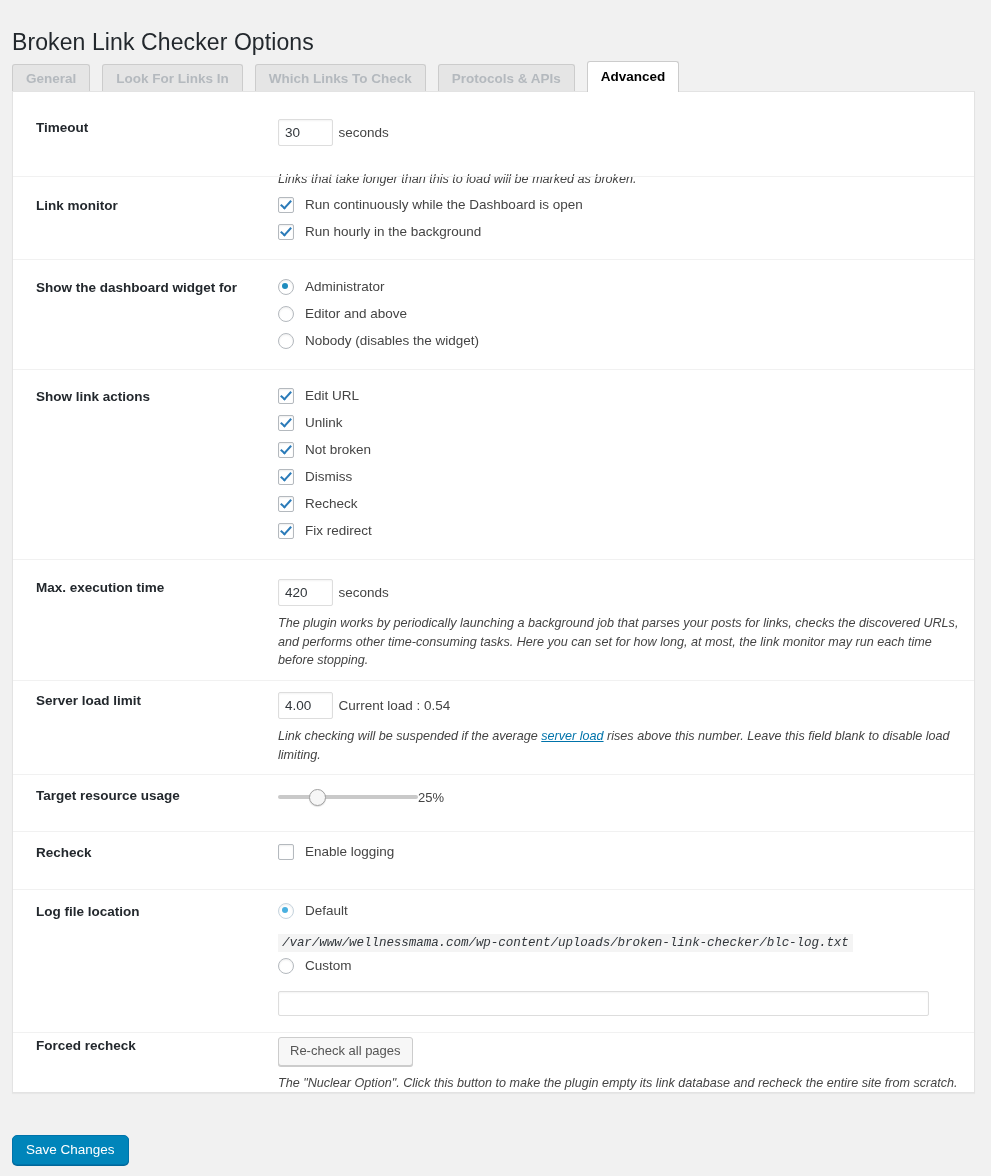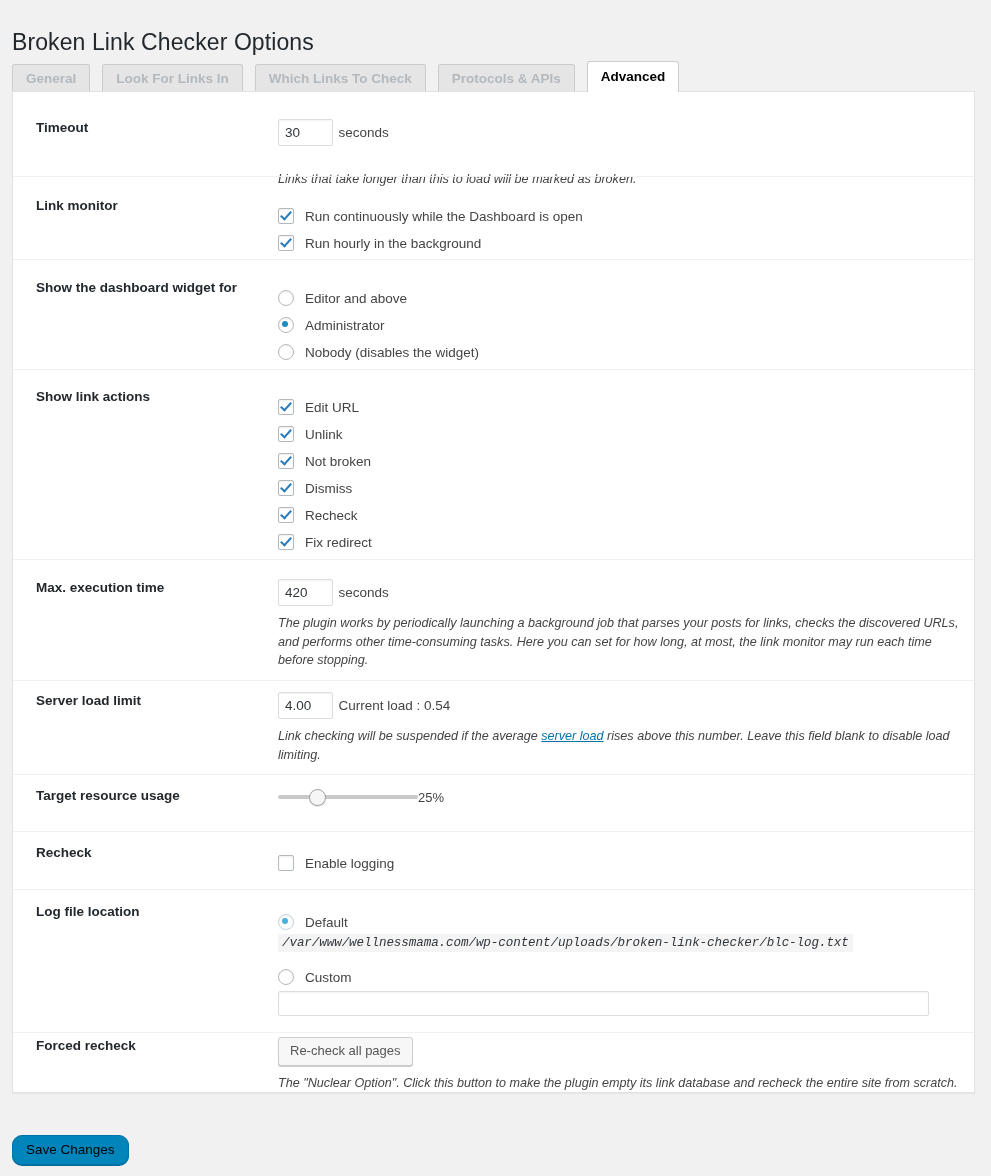--- a/index.html
+++ b/index.html
@@ -128,21 +128,21 @@
     max-width: 700px;
   }
   .desc.wide-desc { max-width: 702px; }
   .desc a {
     color: #0073aa;
     text-decoration: underline;
   }
   
   .optline {
     display: flex;
-    align-items: flex-end;
+    align-items: flex-start;
     height: 27px;
     font-size: 13.5px;
     color: #444;
   }
   .cbox {
     width: 14px; height: 14px;
     border: 1px solid #b4b9be;
     background: #fff;
     border-radius: 2px;
     box-shadow: inset 0 1px 2px rgba(0,0,0,0.07);
@@ -235,24 +235,24 @@
     box-shadow: 0 1px 0 #ccc;
     cursor: pointer;
     line-height: 16px;
   }
   .btn-primary {
     position: absolute;
     left: 12px;
     top: 1135px;
     font-family: "Liberation Sans", sans-serif;
     font-size: 13.5px;
-    color: #000000;
+    color: #ffffff;
     background: #0085ba;
     border: 1px solid #0073aa;
-    border-radius: 10px;
+    border-radius: 5px;
     padding: 6px 13px 7px 13px;
     box-shadow: 0 1px 0 #006799;
     cursor: pointer;
     font-weight: normal;
   }
 </style>
 </head>
 <body>
 
 <div id="page">
@@ -291,26 +291,26 @@
           <span>Run hourly in the background</span>
         </div>
       </div>
     </div>
     <div class="divider" style="top:167px;"></div>
 
     <div class="row" style="top:187px;">
       <div class="row-label">Show the dashboard widget for</div>
       <div class="row-field">
         <div class="optline">
+          <span class="radio checked"></span>
+          <span>Administrator</span>
+        </div>
+        <div class="optline">
           <span class="radio"></span>
           <span>Editor and above</span>
-        </div>
-        <div class="optline">
-          <span class="radio checked"></span>
-          <span>Administrator</span>
         </div>
         <div class="optline">
           <span class="radio"></span>
           <span>Nobody (disables the widget)</span>
         </div>
       </div>
     </div>
     <div class="divider" style="top:277px;"></div>
 
     <div class="row" style="top:296px;">

